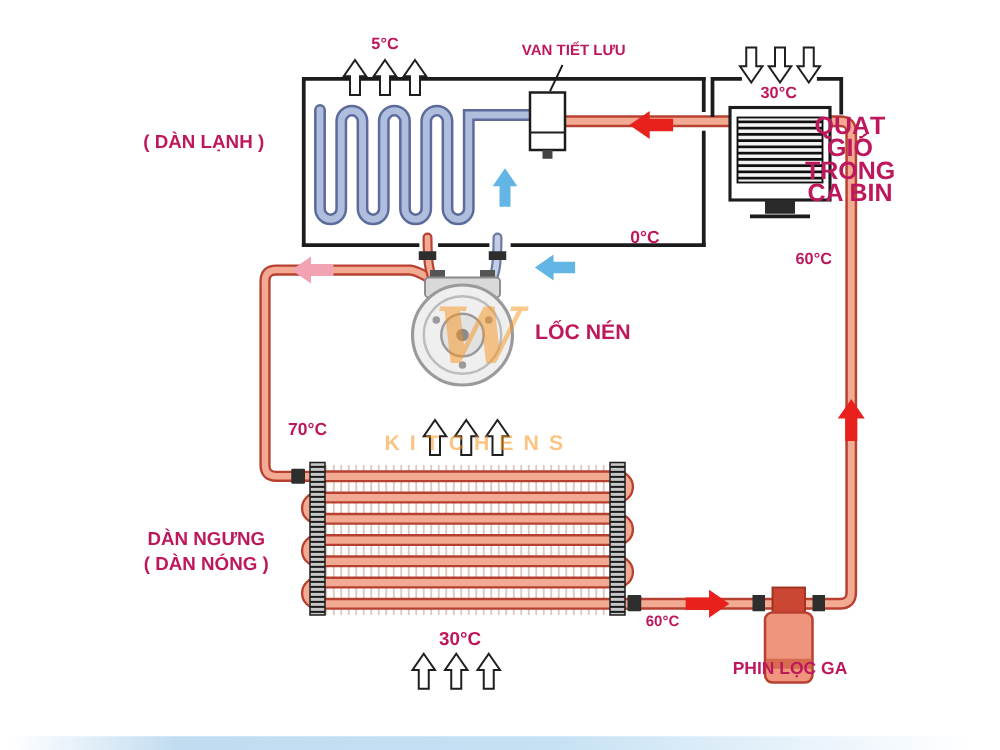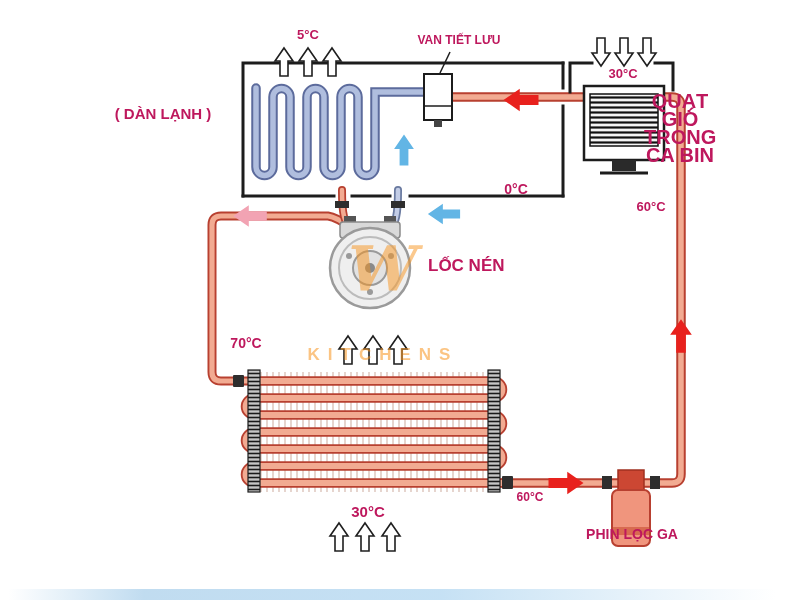--- a/index.html
+++ b/index.html
@@ -175,20 +175,24 @@
 </div>
 
 <div class="lbl" style="left:495px;top:180px;width:42px;font-size:14px;">0°C</div>
 
 <div class="lbl" style="left:628px;top:199px;width:46px;font-size:13px;">60°C</div>
 
 <div class="lbl left" style="left:428px;top:255px;width:90px;font-size:17px;">LỐC NÉN</div>
 
 <div class="lbl" style="left:222px;top:322px;width:48px;font-size:14px;margin-top:12px;">70°C</div>
 
+<div class="lbl" style="left:98px;top:422px;width:134px;font-size:15px;">
+  <div>DÀN NGƯNG</div>
+  <div>( DÀN NÓNG )</div>
+</div>
 
 <div class="lbl" style="left:338px;top:502px;width:60px;font-size:15px;">30°C</div>
 
 <div class="lbl" style="left:509px;top:490px;width:42px;font-size:12px;">60°C</div>
 
 <div class="lbl" style="left:576px;top:525px;width:112px;font-size:14px;">PHIN LỌC GA</div>
 
 <div class="bottom-strip"></div>
 
 </div>

